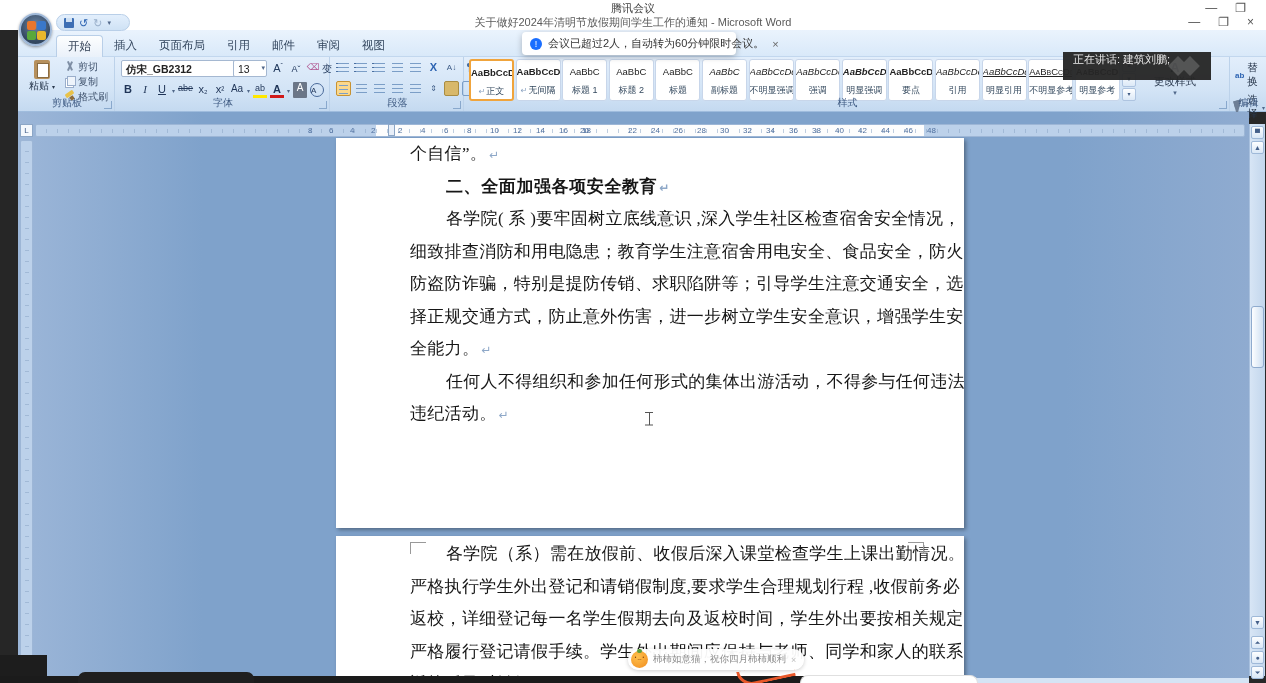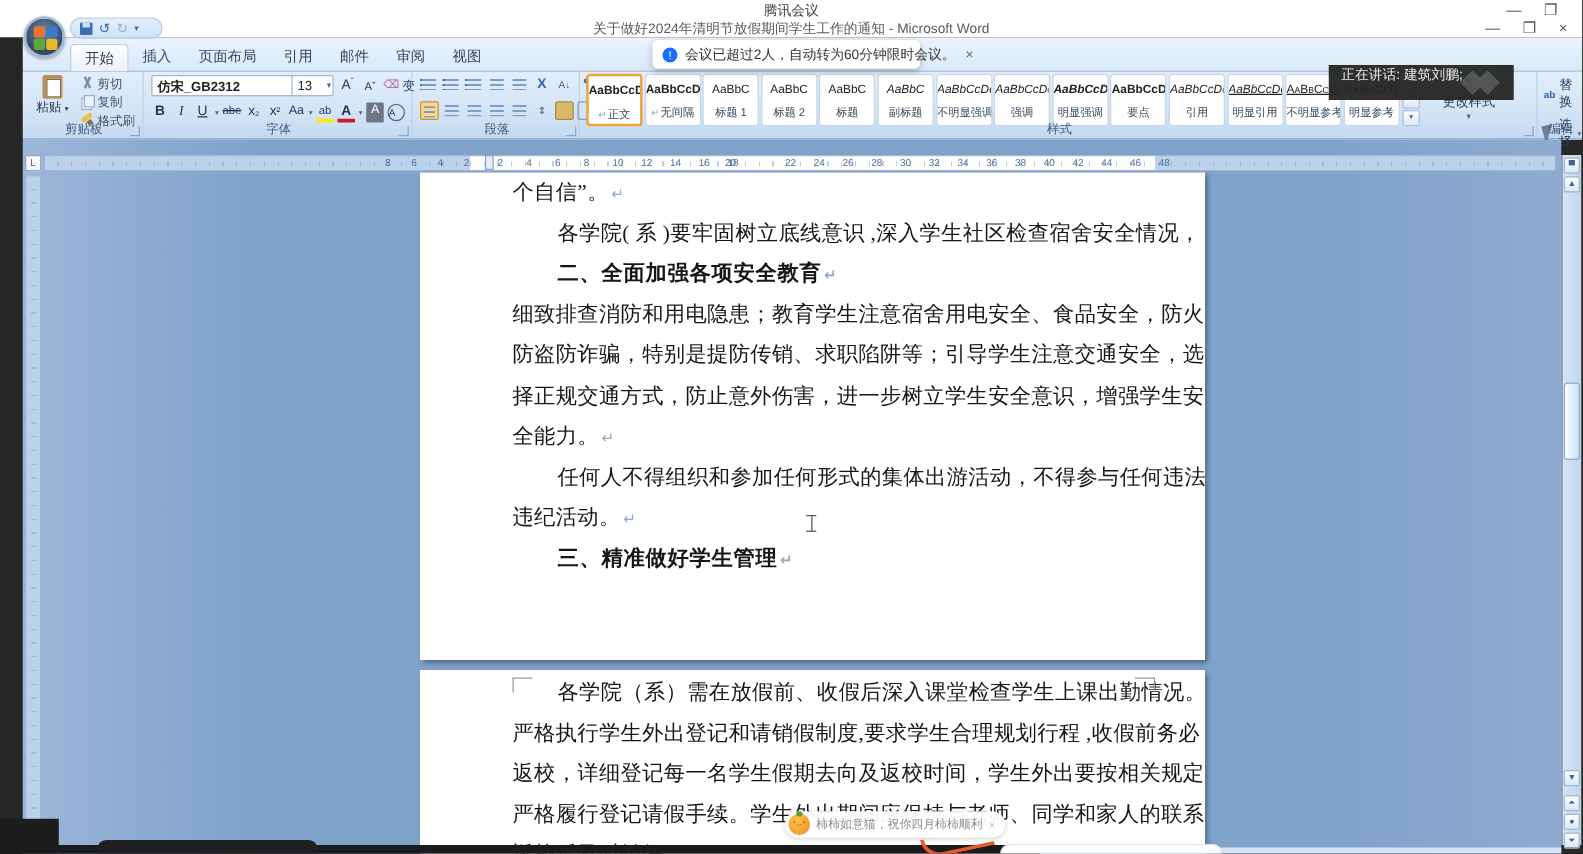--- a/index.html
+++ b/index.html
@@ -392,29 +392,28 @@
           <span class="dd" style="font-size:6px;color:#51688a;">▾</span>
         </div>
       </div>
       <div class="grp-label">编辑</div>
     </div>
   </div>
 
   <div class="workspace">
     <div class="page page1" id="page1">
         <div class="dline">个自信”。<span class="pmark">↵</span></div>
+        <div class="dline b ind">二、全面加强各项安全教育<span class="pmark">↵</span></div>
         <div class="dline ind">各学院( 系 )要牢固树立底线意识 ,深入学生社区检查宿舍安全情况，</div>
-        <div class="dline b ind">二、全面加强各项安全教育<span class="pmark">↵</span></div>
         <div class="dline">细致排查消防和用电隐患；教育学生注意宿舍用电安全、食品安全，防火</div>
         <div class="dline">防盗防诈骗，特别是提防传销、求职陷阱等；引导学生注意交通安全，选</div>
         <div class="dline">择正规交通方式，防止意外伤害，进一步树立学生安全意识，增强学生安</div>
         <div class="dline">全能力。<span class="pmark">↵</span></div>
         <div class="dline ind">任何人不得组织和参加任何形式的集体出游活动，不得参与任何违法</div>
         <div class="dline">违纪活动。<span class="pmark">↵</span></div>
-        <div class="dline b ind">三、精准做好学生管理<span class="pmark">↵</span></div>
       </div>
     <div class="page page2" id="page2">
       <div class="margin-mark mm-l"></div>
       <div class="margin-mark mm-r"></div>
     <div class="dline ind">各学院（系）需在放假前、<span class="wavy">收假后</span>深入课堂检查学生上课出勤情况。</div>
         <div class="dline">严格执行学生外出登记和请销假制度,要求学生合理规划行程 ,收假前务必</div>
         <div class="dline">返校，详细登记每一名学生假期去向及返校时间，学生外出要按相关规定</div>
         <div class="dline">严格履行登记请假手续。学生外出期间应保持与老师、同学和家人的联系，</div>
         <div class="dline">返校后及时销假</div>
       </div>

